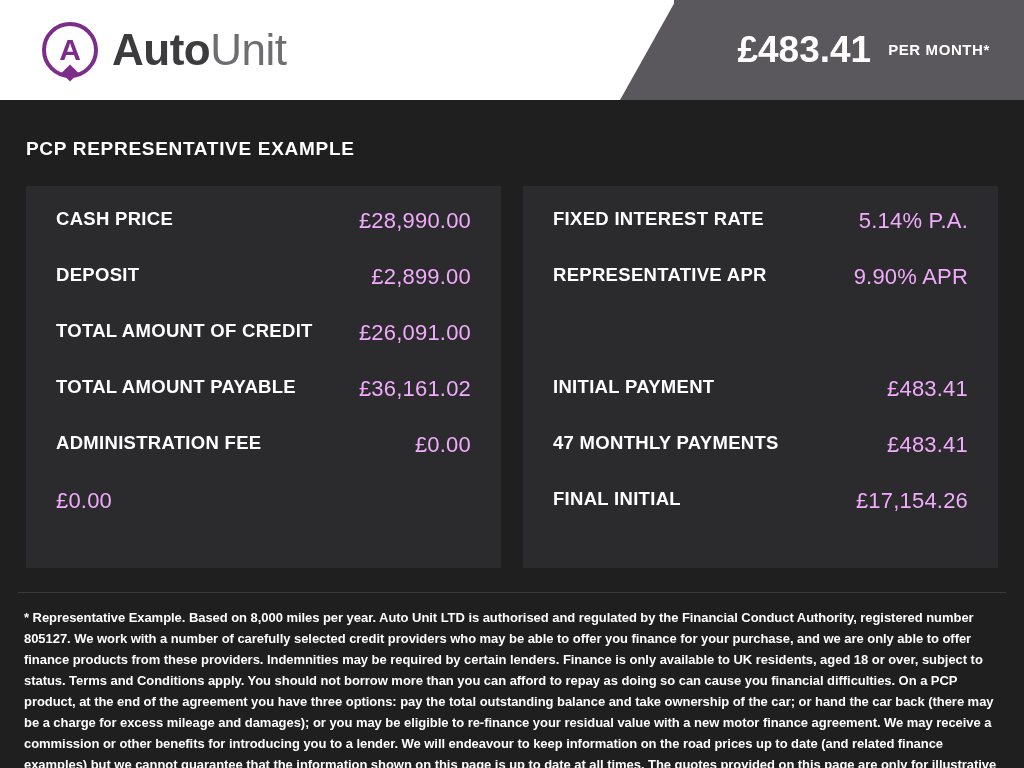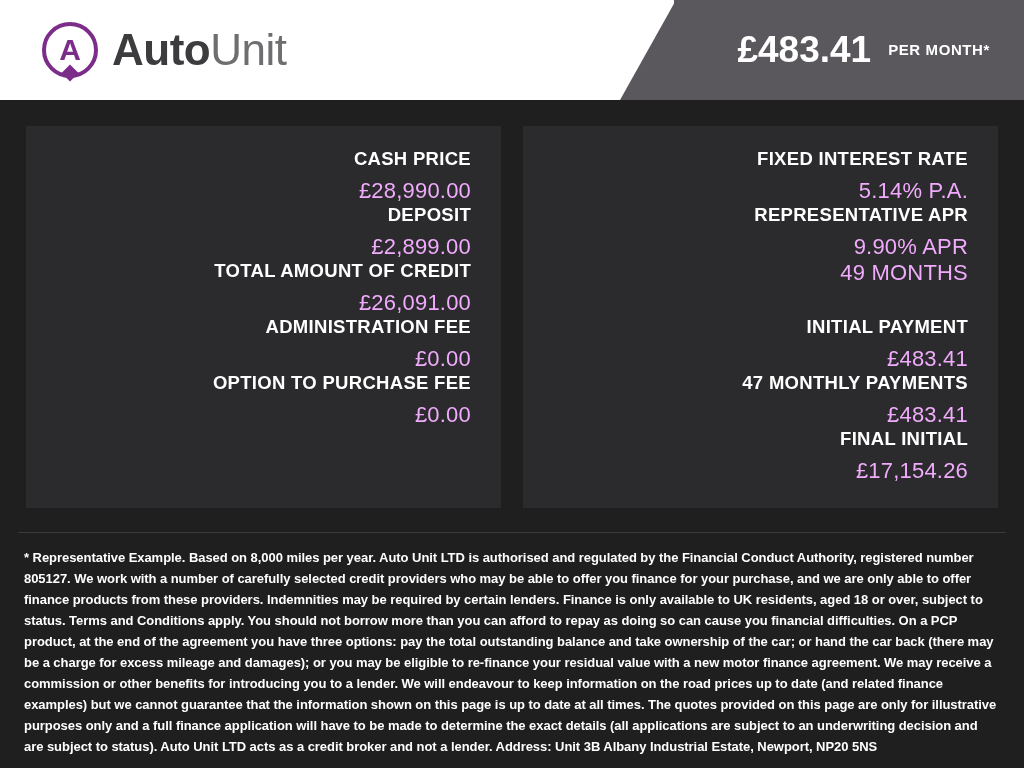--- a/index.html
+++ b/index.html
@@ -121,24 +121,23 @@
     gap: 22px;
     padding: 26px 26px 0 26px;
   }
   .table-card {
     flex: 1;
     background: #2b2a2c;
     padding: 22px 30px 24px 30px;
   }
   .row {
     display: flex;
-    align-items: flex-end;
+    align-items: flex-start;
     justify-content: space-between;
     height: 56px;
-    flex-direction: column;
   }
   .row .label {
     color: #ffffff;
     font-size: 18.5px;
     font-weight: bold;
     letter-spacing: 0.3px;
     white-space: nowrap;
   }
   .row .value {
     color: #f0abfc;
@@ -177,57 +176,60 @@
         <span>Auto</span><span class="light">Unit</span>
       </div>
     </div>
 
     <div class="price-panel">
       <span class="price-amount">£483.41</span>
       <span class="price-period">PER MONTH*</span>
     </div>
   </div>
 
+  <div class="section-title">PCP REPRESENTATIVE EXAMPLE</div>
 
   <div class="tables">
 
     <div class="table-card">
       <div class="row">
         <span class="label">CASH PRICE</span>
         <span class="value">£28,990.00</span>
       </div>
       <div class="row">
         <span class="label">DEPOSIT</span>
         <span class="value">£2,899.00</span>
       </div>
       <div class="row">
         <span class="label">TOTAL AMOUNT OF CREDIT</span>
         <span class="value">£26,091.00</span>
       </div>
       <div class="row">
+        <span class="label">TOTAL AMOUNT PAYABLE</span>
+        <span class="value">£36,161.02</span>
+      </div>
+      <div class="row">
         <span class="label">ADMINISTRATION FEE</span>
         <span class="value">£0.00</span>
       </div>
       <div class="row">
-        <span class="label">OPTION TO PURCHASE FEE</span>
         <span class="value">£0.00</span>
       </div>
     </div>
 
     <div class="table-card">
       <div class="row">
         <span class="label">FIXED INTEREST RATE</span>
         <span class="value">5.14% P.A.</span>
       </div>
       <div class="row">
         <span class="label">REPRESENTATIVE APR</span>
         <span class="value">9.90% APR</span>
       </div>
       <div class="row">
-        <span class="value">49 MONTHS</span>
       </div>
       <div class="row">
         <span class="label">INITIAL PAYMENT</span>
         <span class="value">£483.41</span>
       </div>
       <div class="row">
         <span class="label">47 MONTHLY PAYMENTS</span>
         <span class="value">£483.41</span>
       </div>
       <div class="row">

